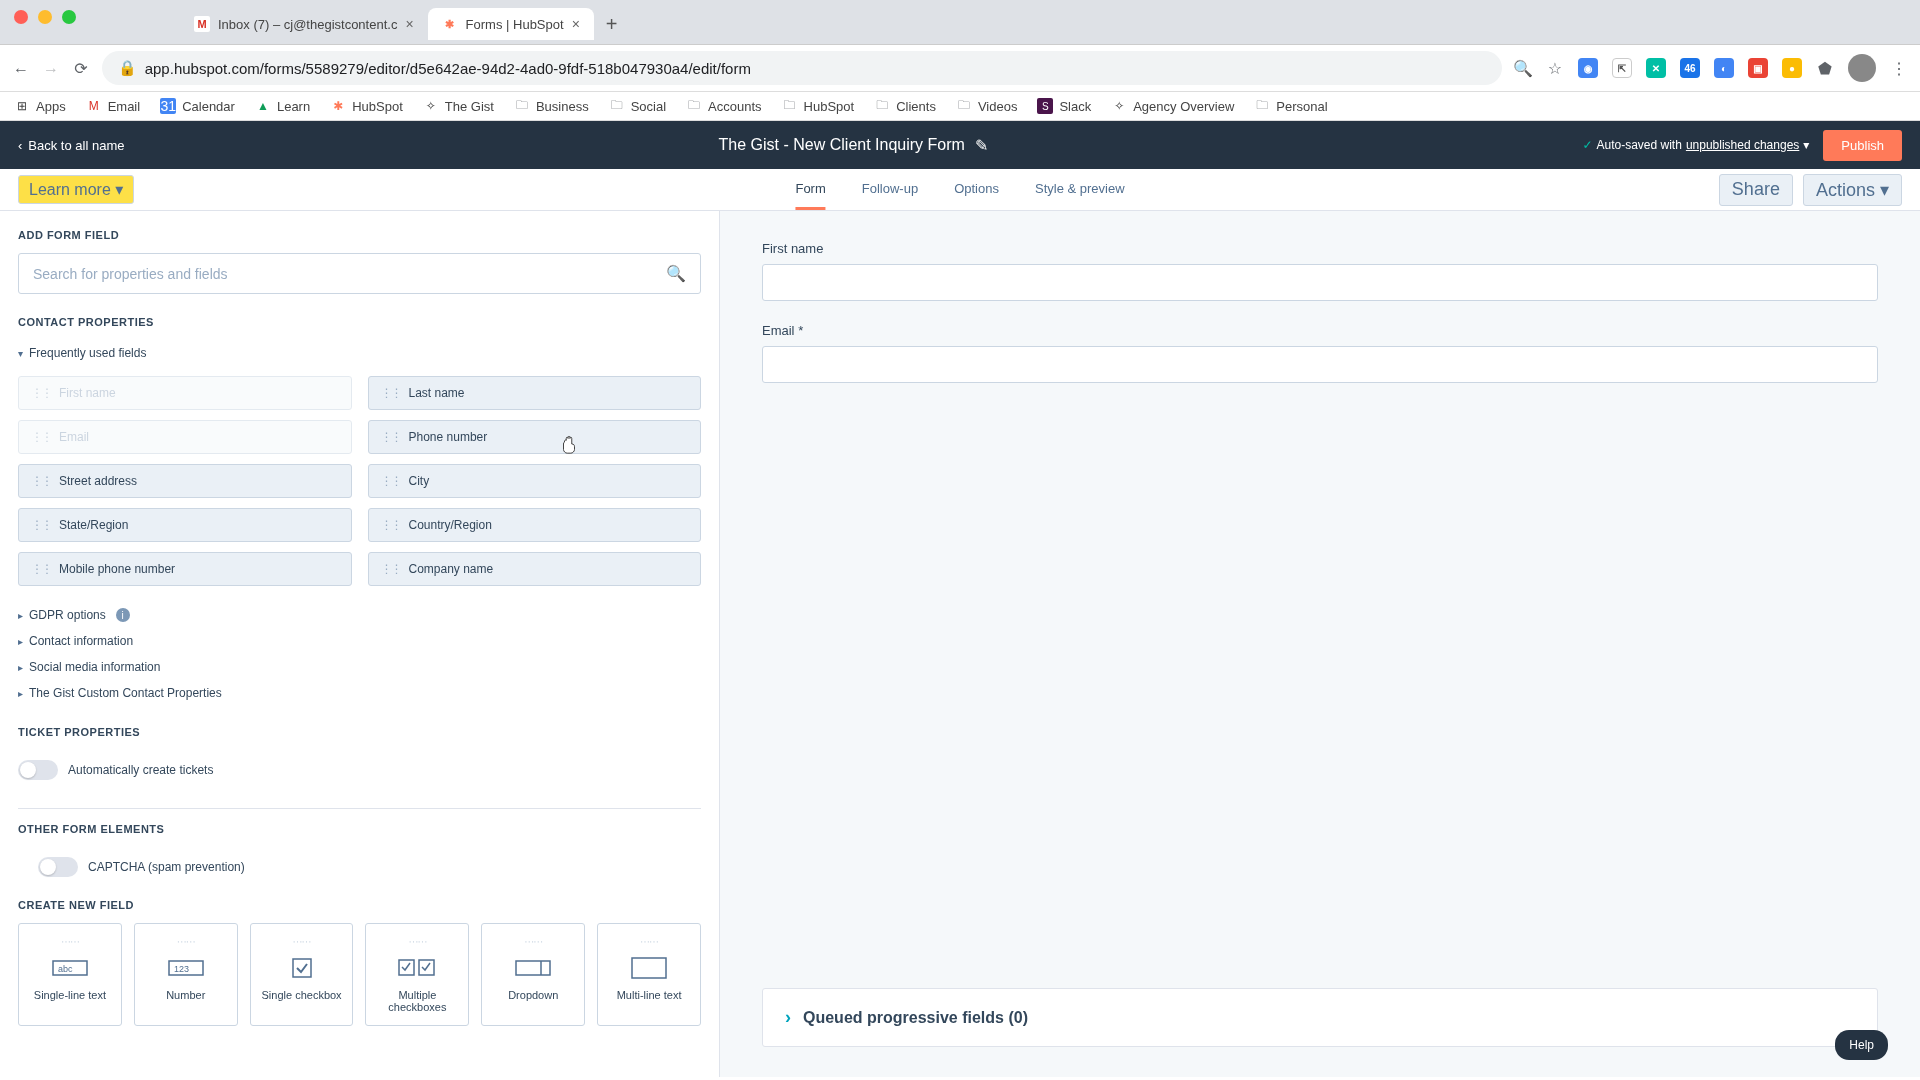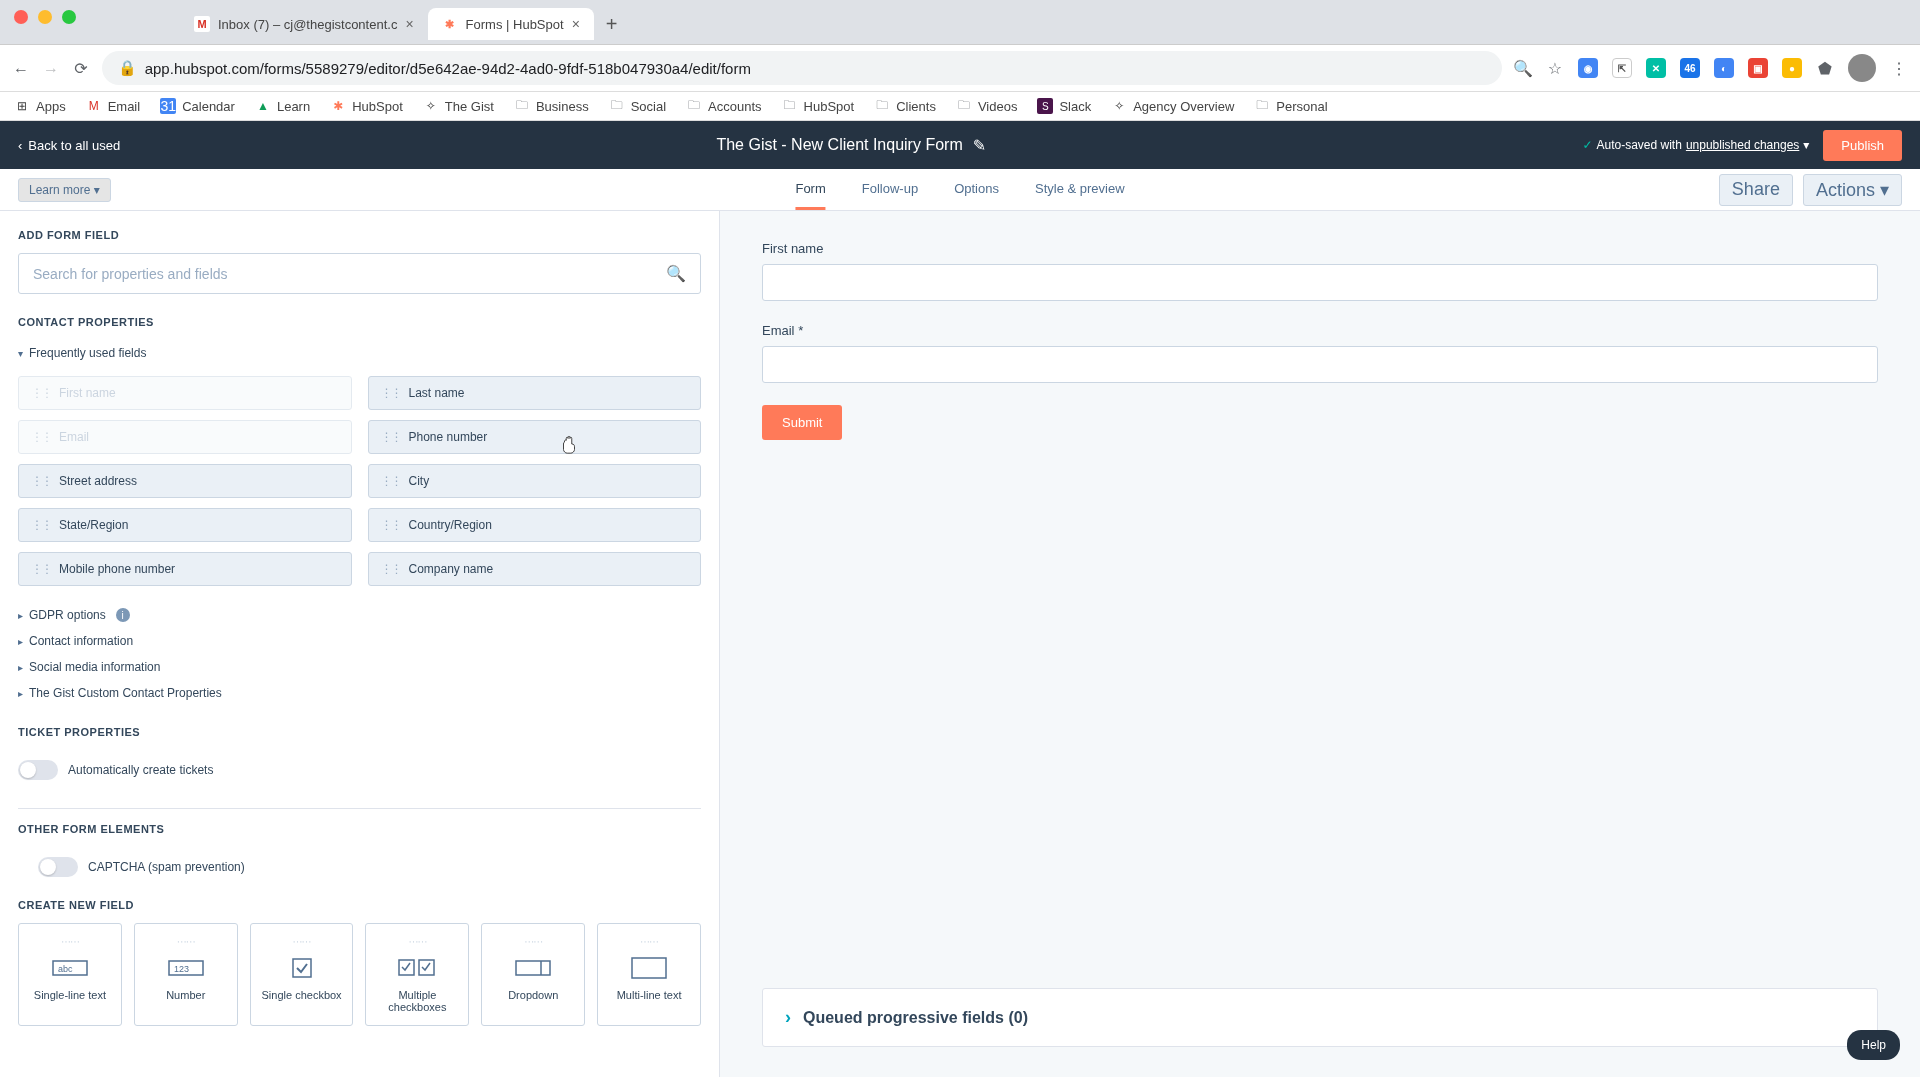--- a/index.html
+++ b/index.html
@@ -37,21 +37,21 @@
 .back-link { display: flex; align-items: center; gap: 6px; font-size: 13px; cursor: pointer; }
 .form-title-wrap { flex: 1; display: flex; justify-content: center; align-items: center; gap: 10px; }
 .form-title { font-size: 16px; font-weight: 400; }
 .header-right { display: flex; align-items: center; gap: 14px; }
 .autosave { font-size: 12px; display: flex; align-items: center; gap: 4px; }
 .autosave .underline { text-decoration: underline; }
 .publish-btn { background: #ff7a59; color: #fff; padding: 8px 18px; border-radius: 3px; font-size: 13px; font-weight: 500; cursor: pointer; }
 
 
 .sub-bar { background: #fff; display: flex; align-items: center; border-bottom: 1px solid #dfe3eb; height: 42px; padding: 0 18px; position: relative; }
-.learn-more { font-size: 12px; color: #516f90; border: 1px solid #cbd6e2; padding: 4px 10px; border-radius: 3px; background: #e5e5e5; cursor: pointer; }
+.learn-more { font-size: 16px; color: #516f90; border: 1px solid #cbd6e2; padding: 4px 10px; border-radius: 3px; background: #fde047; cursor: pointer; }
 .main-tabs { position: absolute; left: 50%; transform: translateX(-50%); display: flex; gap: 36px; height: 100%; }
 .main-tab { font-size: 13px; color: #516f90; display: flex; align-items: center; cursor: pointer; border-bottom: 3px solid transparent; }
 .main-tab.active { color: #33475b; border-bottom-color: #ff7a59; }
 .sub-right { margin-left: auto; display: flex; gap: 10px; }
 .share-btn, .actions-btn { font-size: 18px; color: #516f90; border: 1px solid #cbd6e2; padding: 4px 12px; border-radius: 3px; background: #eaf0f6; cursor: pointer; }
 
 
 .content { display: flex; height: calc(100% - 44px - 45px - 35px - 48px - 42px); }
 .left-panel { width: 720px; padding: 18px; overflow-y: auto; border-right: 1px solid #dfe3eb; }
 .right-panel { flex: 1; background: #f5f8fa; padding: 30px 42px; overflow-y: auto; display: flex; flex-direction: column; }
@@ -82,21 +82,21 @@
 
 
 .preview-field { margin-bottom: 22px; }
 .preview-label { font-size: 13px; color: #33475b; margin-bottom: 8px; display: block; }
 .preview-input { width: 100%; border: 1px solid #cbd6e2; background: #fff; padding: 10px; border-radius: 3px; }
 .submit-btn { background: #ff7a59; color: #fff; padding: 10px 20px; border: none; border-radius: 3px; font-size: 13px; cursor: pointer; }
 
 .queued-bar { margin-top: auto; background: #fff; border: 1px solid #dfe3eb; border-radius: 3px; padding: 18px 22px; display: flex; align-items: center; gap: 12px; font-size: 16px; font-weight: 600; color: #33475b; cursor: pointer; }
 .queued-bar .chev { color: #00a4bd; font-size: 18px; }
 
-.help-btn { position: fixed; bottom: 20px; right: 20px; background: #253342; color: #fff; padding: 8px 14px; border-radius: 14px; font-size: 12px; cursor: pointer; }
+.help-btn { position: fixed; bottom: 20px; right: 32px; background: #253342; color: #fff; padding: 8px 14px; border-radius: 14px; font-size: 12px; cursor: pointer; }
 
 
 .grab-cursor { position: absolute; left: 558px; top: 433px; width: 22px; height: 22px; pointer-events: none; }
 
 hr.sep { border: none; border-top: 1px solid #dfe3eb; margin: 18px 0 14px 0; }
 </style>
 </head>
 <body>
 
 <div class="browser-chrome">
@@ -203,21 +203,21 @@
     </div>
   <div class="bookmark">
       <span class="bm-icon folder-icon">🗀</span>
       <span>Personal</span>
     </div>
 </div>
 
 <div class="app-header">
   <div class="back-link">
     <span>‹</span>
-    <span>Back to all used</span>
+    <span>Back to all name</span>
   </div>
   <div class="form-title-wrap">
     <span class="form-title">The Gist - New Client Inquiry Form</span>
     <span style="cursor:pointer">✎</span>
   </div>
   <div class="header-right">
     <div class="autosave">
       <span style="color:#00bda5">✓</span>
       <span>Auto-saved with </span>
         <span class="underline">unpublished changes</span>
@@ -404,23 +404,20 @@
 
   <div class="right-panel">
     <div class="preview-field">
       <label class="preview-label">First name</label>
       <input class="preview-input" type="text" style="">
     </div>
     <div class="preview-field">
       <label class="preview-label"><span>Email</span> *</label>
       <input class="preview-input" type="text" style="">
     </div>
-    <div>
-      <button class="submit-btn">Submit</button>
-    </div>
 
     <div class="queued-bar">
       <span class="chev">›</span>
       <span>Queued progressive fields (0)</span>
     </div>
   </div>
 </div>
 
 <div class="help-btn">Help</div>
 

